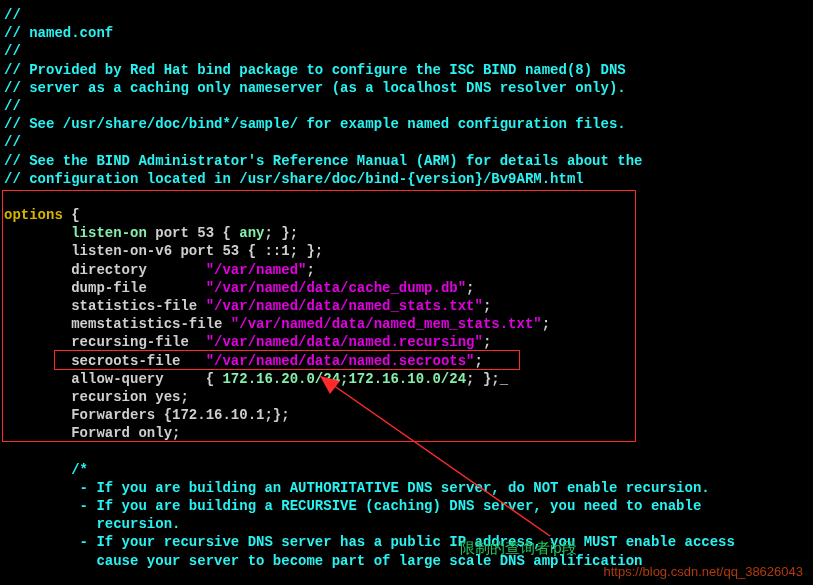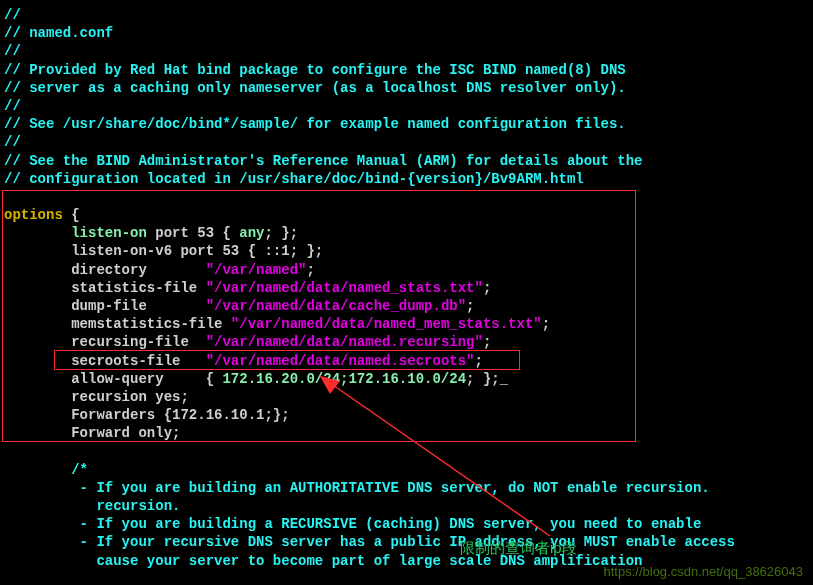--- a/index.html
+++ b/index.html
@@ -36,21 +36,21 @@
     position:absolute;
     color:#22c55e;
     font-family:"SimSun","Microsoft YaHei",sans-serif;
     font-size:15px;
     font-weight:normal;
   }
   .wm{
     position:absolute;
     right:10px;
     bottom:4px;
-    color:#4d7c0f;
+    color:#c2410c;
     font-family:Arial,sans-serif;
     font-size:13px;
     font-weight:normal;
     opacity:0.9;
   }
 </style>
 </head>
 <body>
 
 <div class="term">
@@ -62,34 +62,34 @@
 <div class="line cyan-b">//</div>
 <div class="line cyan-b">// See /usr/share/doc/bind*/sample/ for example named configuration files.</div>
 <div class="line cyan-b">//</div>
 <div class="line cyan-b">// See the BIND Administrator's Reference Manual (ARM) for details about the</div>
 <div class="line cyan-b">// configuration located in /usr/share/doc/bind-{version}/Bv9ARM.html</div>
 <div class="line">&nbsp;</div>
 <div class="line"><span class="yellow">options</span><span class="white"> {</span></div>
 <div class="line"><span class="white">        </span><span class="white-b">listen-on</span><span class="white"> port 53 { </span><span class="white-b">any</span><span class="white">; };</span></div>
 <div class="line white">        listen-on-v6 port 53 { ::1; };</div>
 <div class="line"><span class="white">        directory       </span><span class="magenta">"/var/named"</span><span class="white">;</span></div>
+<div class="line"><span class="white">        dump-file       </span><span class="magenta">"/var/named/data/cache_dump.db"</span><span class="white">;</span></div>
 <div class="line"><span class="white">        statistics-file </span><span class="magenta">"/var/named/data/named_stats.txt"</span><span class="white">;</span></div>
-<div class="line"><span class="white">        dump-file       </span><span class="magenta">"/var/named/data/cache_dump.db"</span><span class="white">;</span></div>
 <div class="line"><span class="white">        memstatistics-file </span><span class="magenta">"/var/named/data/named_mem_stats.txt"</span><span class="white">;</span></div>
 <div class="line"><span class="white">        recursing-file  </span><span class="magenta">"/var/named/data/named.recursing"</span><span class="white">;</span></div>
 <div class="line"><span class="white">        secroots-file   </span><span class="magenta">"/var/named/data/named.secroots"</span><span class="white">;</span></div>
 <div class="line"><span class="white">        allow-query     { </span><span class="white-b">172.16.20.0/24;172.16.10.0/24</span><span class="white">; };</span><span class="cursor">_</span></div>
 <div class="line white">        recursion yes;</div>
 <div class="line white">        Forwarders {172.16.10.1;};</div>
 <div class="line white">        Forward only;</div>
 <div class="line">&nbsp;</div>
 <div class="line cyan-b">        /*</div>
 <div class="line cyan-b">         - If you are building an AUTHORITATIVE DNS server, do NOT enable recursion.</div>
+<div class="line cyan-b">         - If you are building a RECURSIVE (caching) DNS server, you need to enable</div>
 <div class="line cyan-b">           recursion.</div>
-<div class="line cyan-b">         - If you are building a RECURSIVE (caching) DNS server, you need to enable</div>
 <div class="line cyan-b">         - If your recursive DNS server has a public IP address, you MUST enable access</div>
 <div class="line cyan-b">           cause your server to become part of large scale DNS amplification</div>
 
 </div>
 
 <div class="box1" style="left:2px;top:190px;width:632px;height:250px"></div>
 <div class="box1" style="left:54px;top:350px;width:464px;height:18px"></div>
 
 <svg class="arrow" style="left:300px;top:356px" width="260" height="190">
   <line x1="250" y1="180" x2="20" y2="20" stroke="#ff2a2a" stroke-width="1.5"></line>

